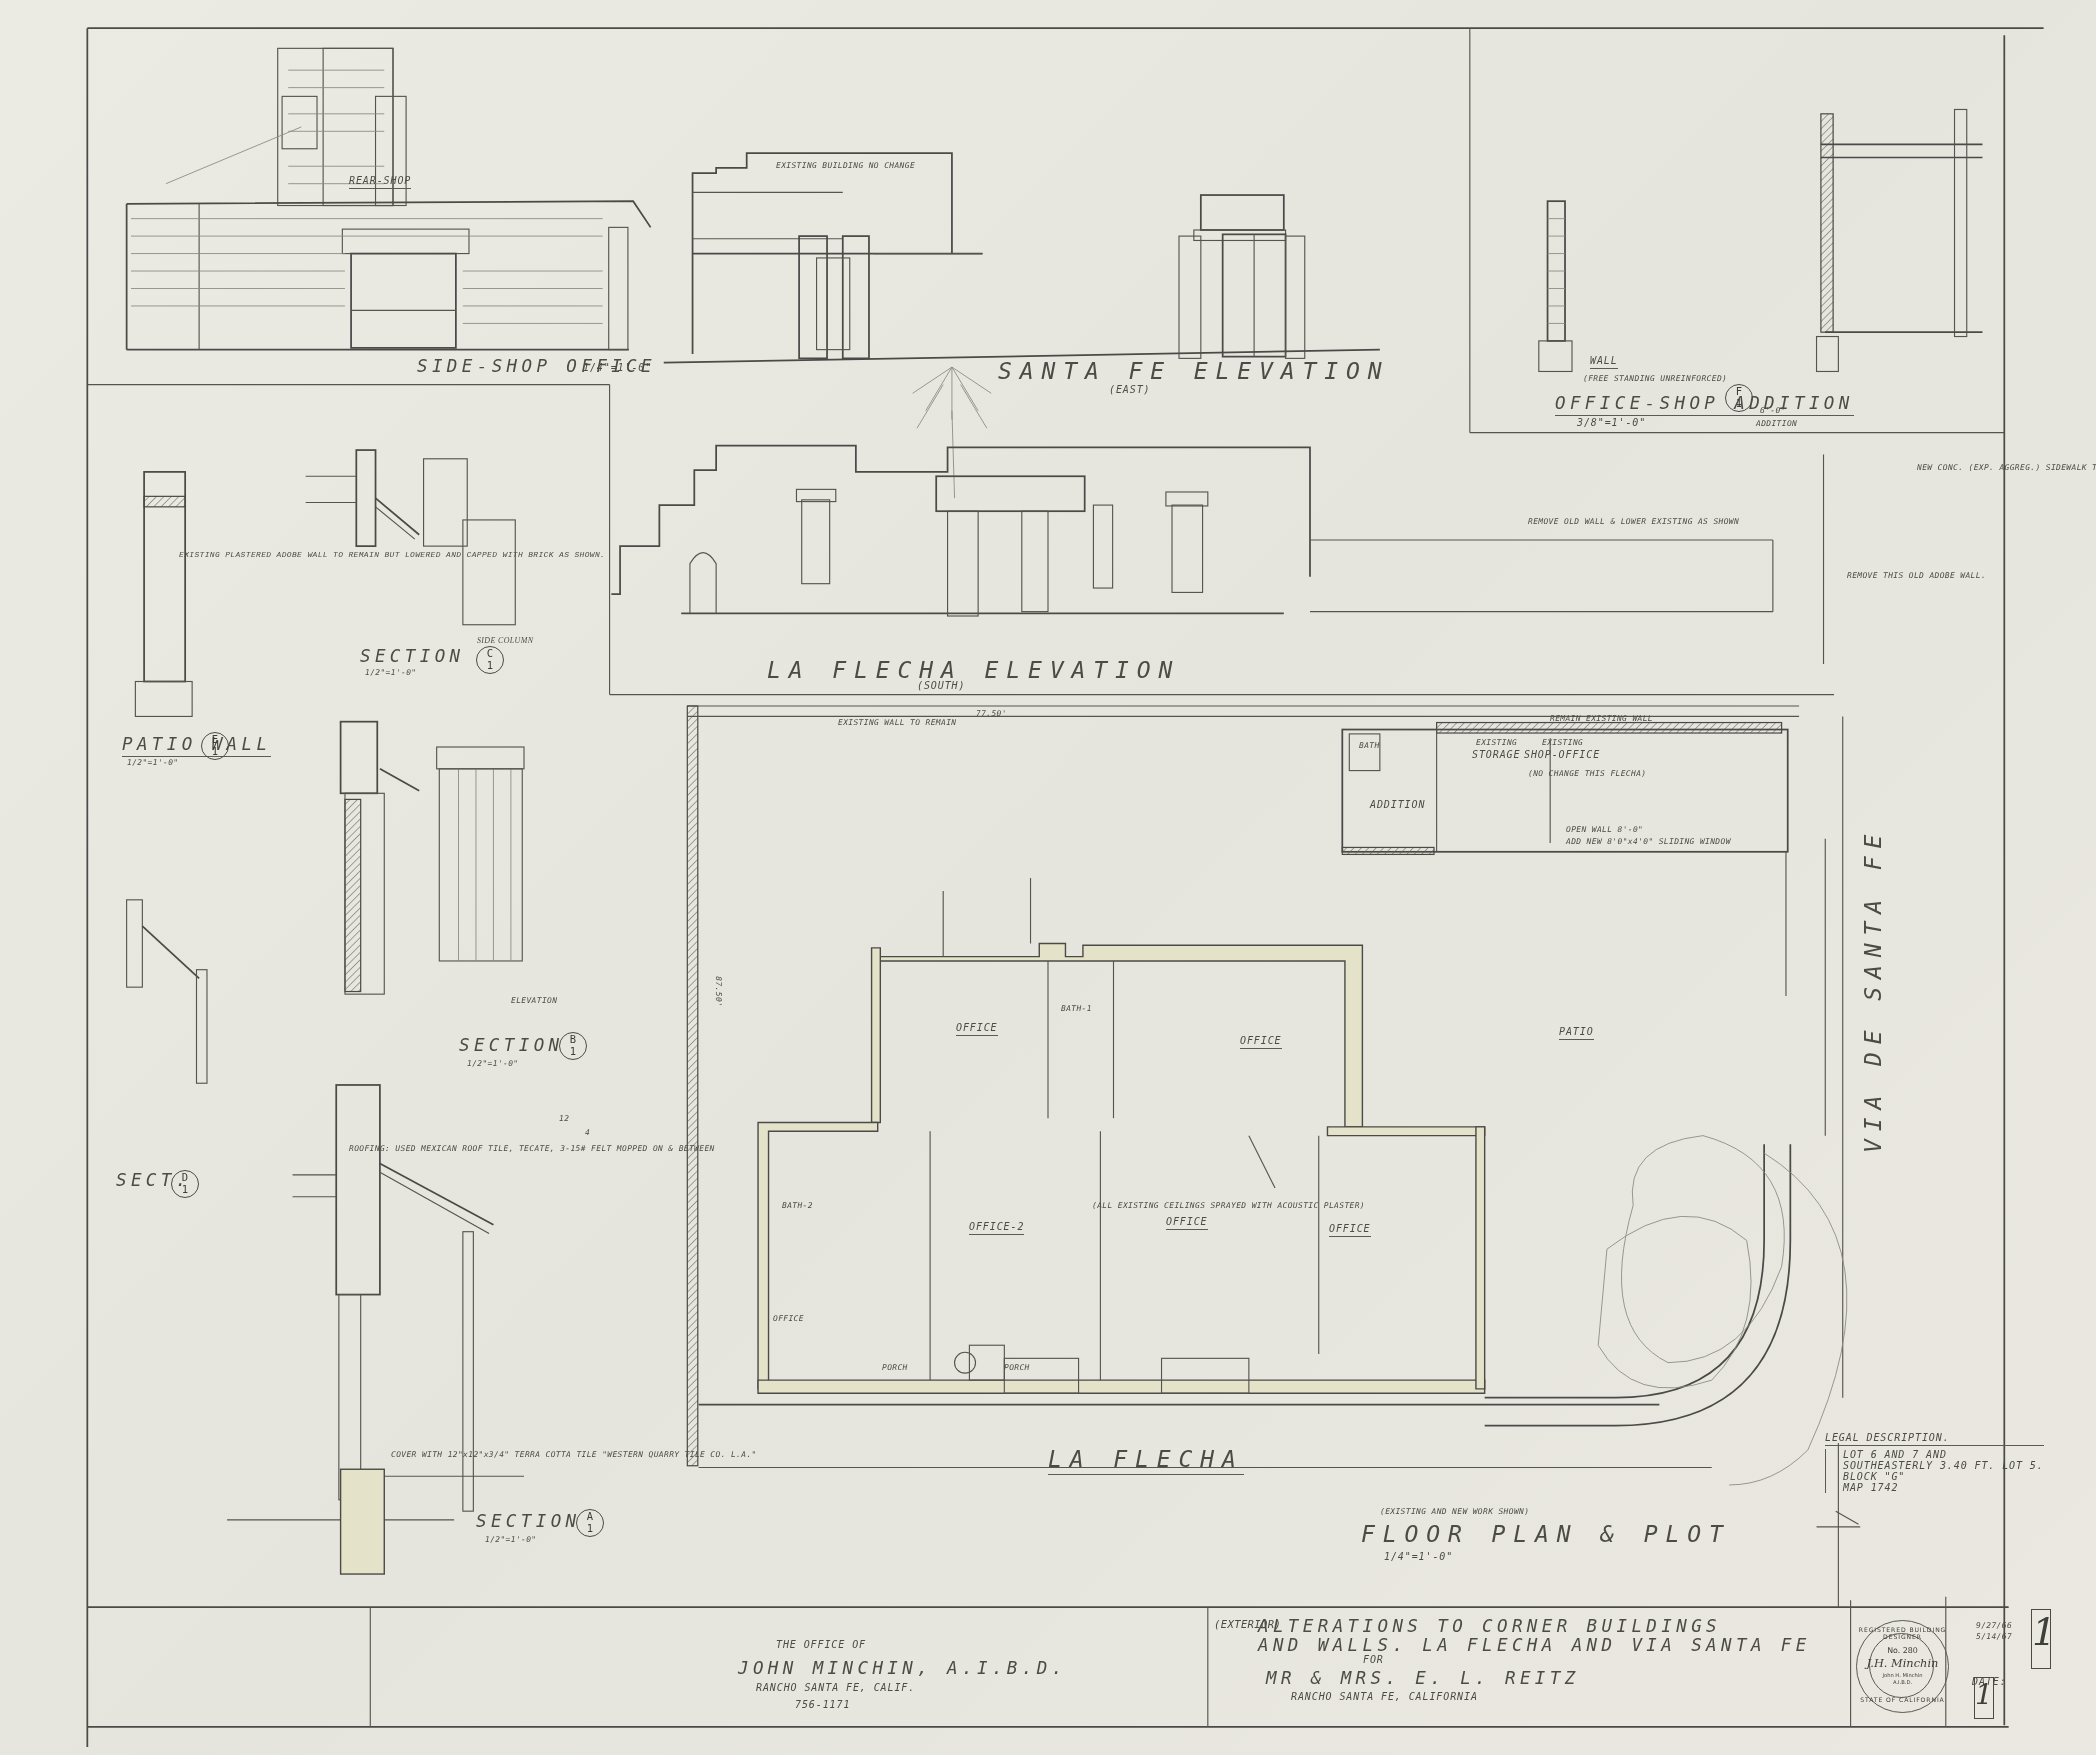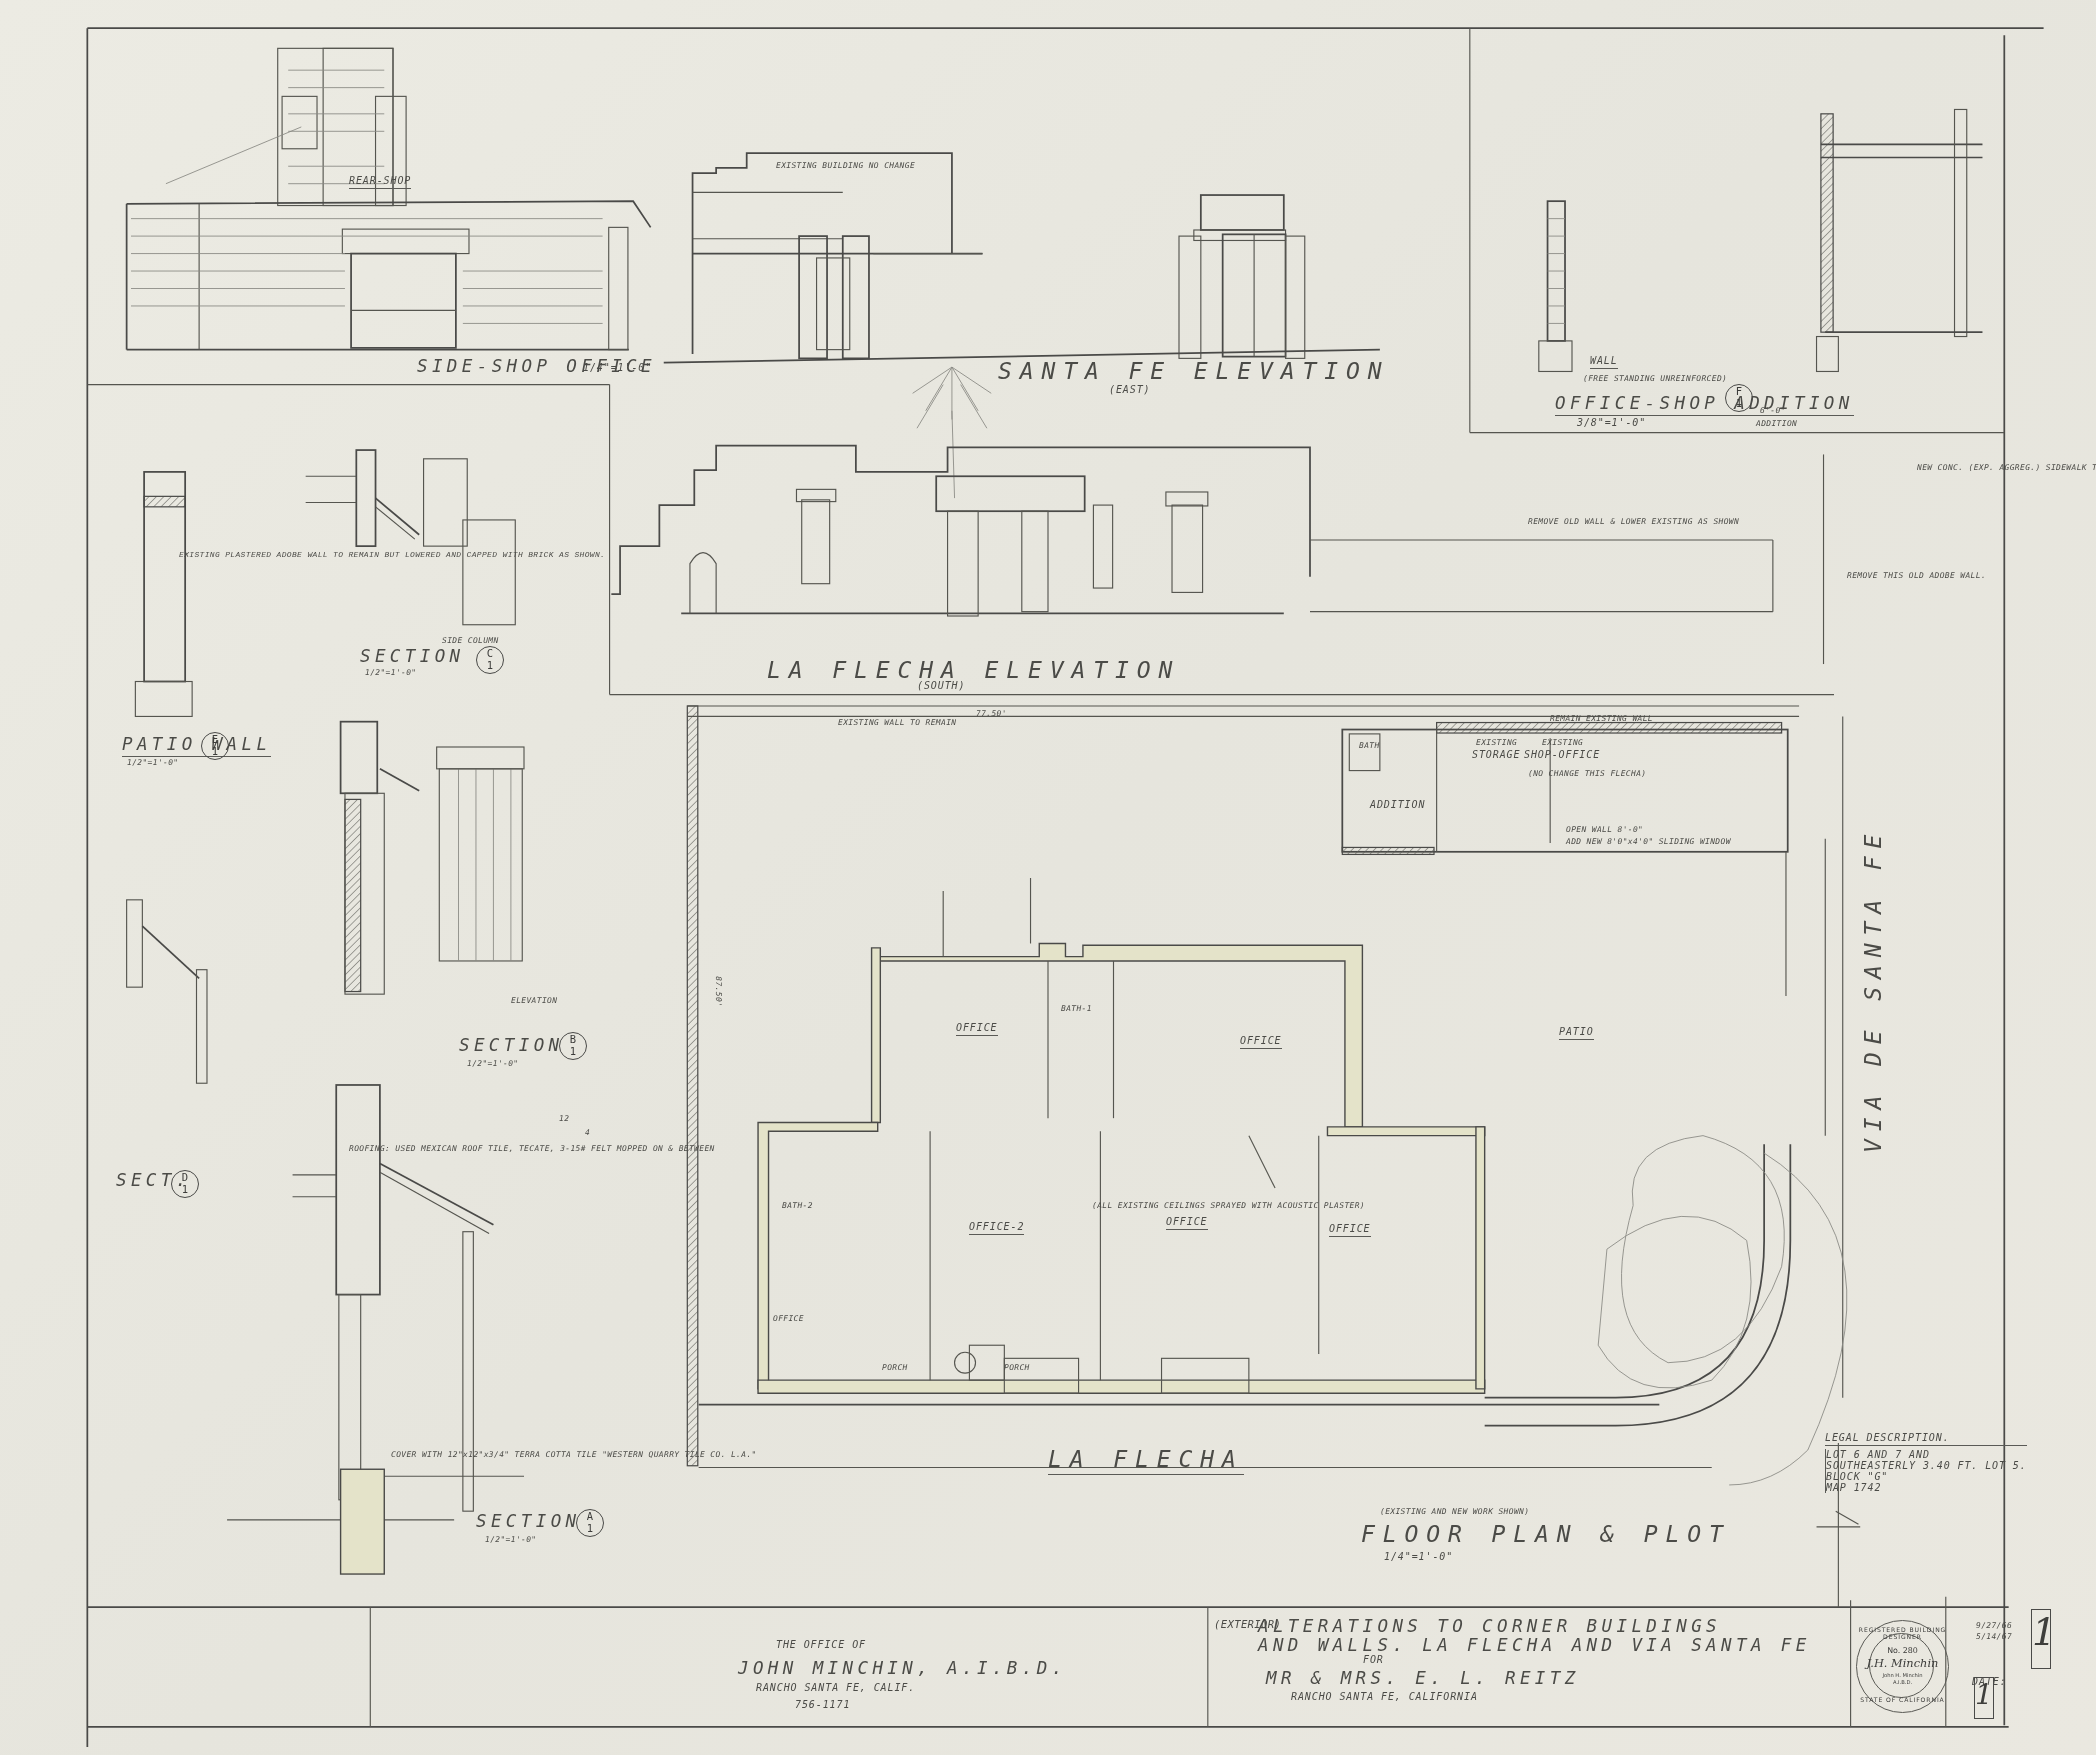--- a/index.html
+++ b/index.html
@@ -271,21 +271,21 @@
 <div class="lbl t-xs" style="left:1583px;top:374px;">(FREE STANDING UNREINFORCED)</div>
 <div class="lbl t-xs" style="left:1760px;top:406px;">6'-0"</div>
 <div class="lbl t-xs" style="left:1756px;top:419px;">ADDITION</div>
 
 <div class="lbl t-med" style="left:360px;top:646px;">SECTION</div>
 <div class="lbl t-xs" style="left:365px;top:668px;">1/2"=1'-0"</div>
 <div class="badge" style="left:476px;top:646px;">
       <span>C</span>
       <span>1</span>
     </div>
-<div class="lbl t-xs" style="left:442px;top:636px;">SIDE COLUMN</div>
+<div class="lbl t-xs" style="left:477px;top:636px;font-family:Liberation Serif, serif;">SIDE COLUMN</div>
 
 <div class="lbl t-med ul" style="left:122px;top:734px;">PATIO WALL</div>
 <div class="lbl t-xs" style="left:127px;top:758px;">1/2"=1'-0"</div>
 <div class="badge" style="left:201px;top:732px;">
       <span>E</span>
       <span>1</span>
     </div>
 <div class="lbl t-xs" style="left:179px;top:550px;font-family:Liberation Mono, monospace;">EXISTING PLASTERED ADOBE WALL TO REMAIN BUT LOWERED AND CAPPED WITH BRICK AS SHOWN.</div>
 
 <div class="lbl t-med" style="left:459px;top:1035px;">SECTION</div>
@@ -352,21 +352,21 @@
 
 <div class="lbl t-big ul" style="left:1048px;top:1446px;">LA FLECHA</div>
 <div class="lbl t-big" style="left:1860px;top:1153px;transform:rotate(-90deg);transform-origin:left top;">VIA DE SANTA FE</div>
 
 <div class="lbl t-xs" style="left:1380px;top:1507px;">(EXISTING AND NEW WORK SHOWN)</div>
 <div class="lbl t-big" style="left:1361px;top:1521px;">FLOOR PLAN &amp; PLOT</div>
 <div class="lbl t-sm" style="left:1384px;top:1551px;">1/4"=1'-0"</div>
 
 <div style="position:absolute;left:1825px;top:1432px;">
   <div class="lbl t-sm ul" style="position:static;">LEGAL DESCRIPTION.</div>
-  <div style="border-left:1.3px solid #5a5a56;padding-left:0;margin-top:3.5px;">
+  <div style="border-left:1.3px solid #5a5a56;padding-left:17px;margin-top:3.5px;">
     <div class="lbl t-sm" style="position:static;">LOT 6 AND 7 AND</div>
     <div class="lbl t-sm" style="position:static;">SOUTHEASTERLY 3.40 FT. LOT 5.</div>
     <div class="lbl t-sm" style="position:static;">BLOCK "G"</div>
     <div class="lbl t-sm" style="position:static;">MAP 1742</div>
   </div>
 </div>
 
 <div>
   <div class="lbl t-sm" style="left:776px;top:1639px;">THE OFFICE OF</div>
   <div class="lbl t-med" style="left:738px;top:1658px;">JOHN MINCHIN, A.I.B.D.</div>

